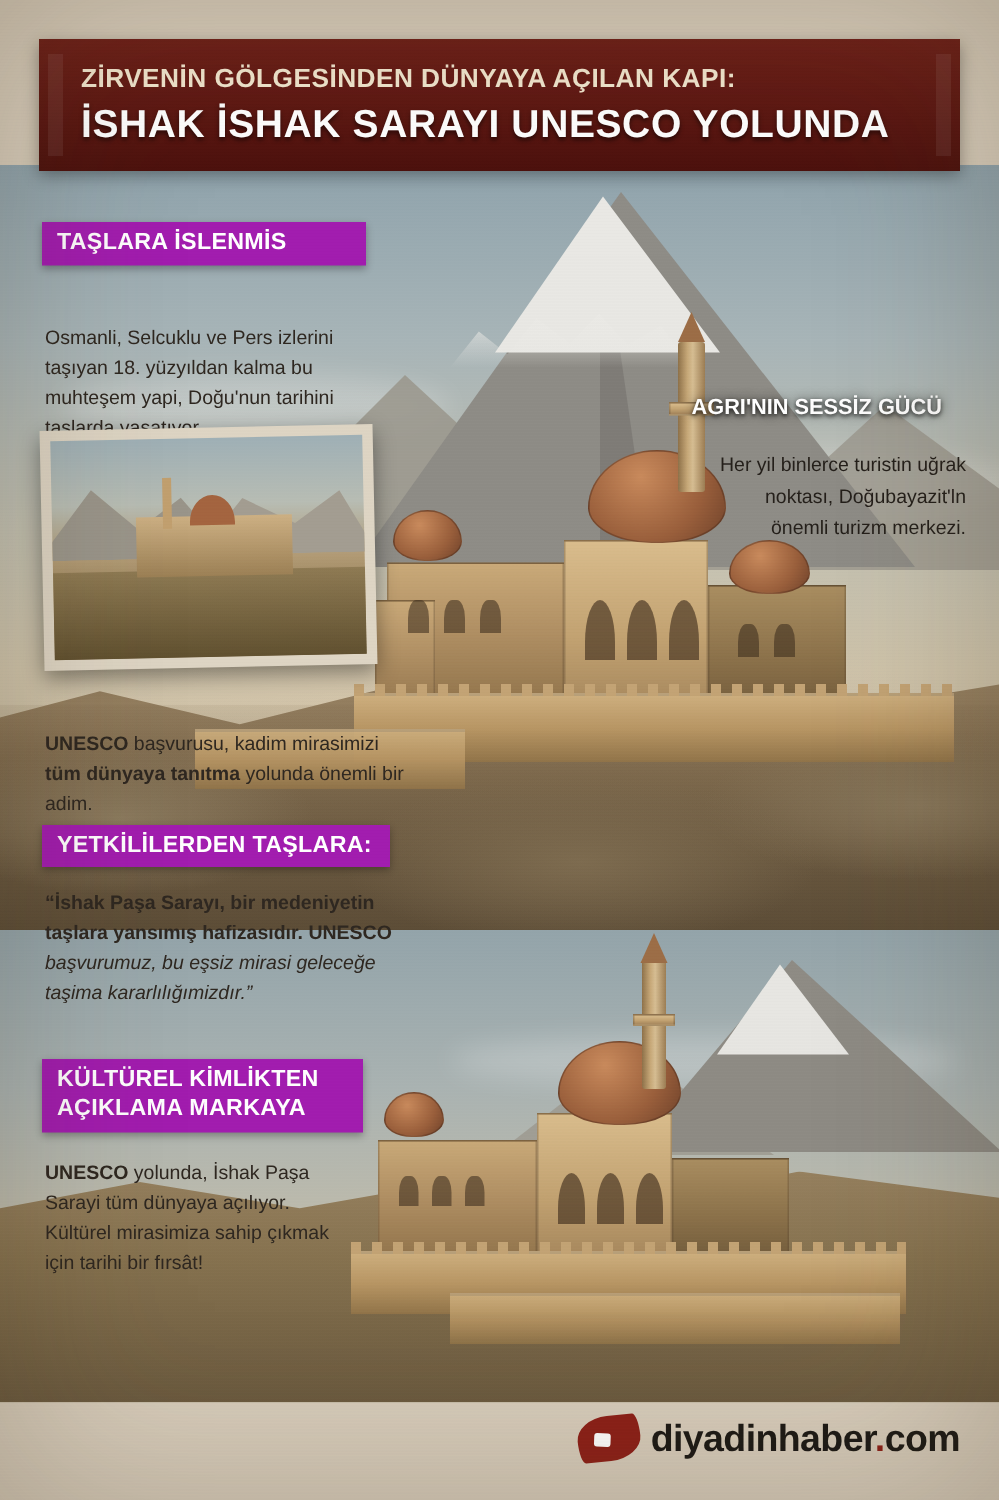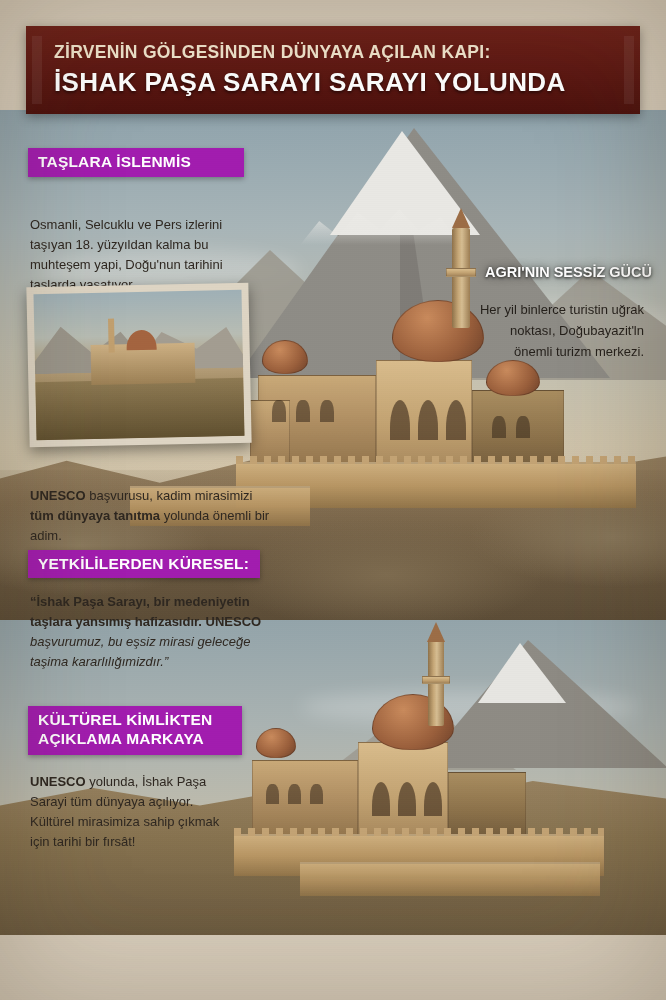--- a/index.html
+++ b/index.html
@@ -206,21 +206,21 @@
   .redhead.two { padding-bottom: 6px; }
   .body-text {
     position: absolute;
     color: #2e2720; font-size: 13px; line-height: 1.55;
   }
   .right-text {
     position: absolute; text-align: right;
     color: #241f1a; font-size: 13px; line-height: 1.6;
   }
   .right-head {
-    position: absolute; right: 14px;
+    position: absolute; right: 38px;
     color: #fff; font-weight: bold; font-size: 14.5px;
     background: transparent;
     text-shadow: 0 1px 3px rgba(0,0,0,0.75), 0 0 8px rgba(0,0,0,0.6);
   }
 
   
   .inset {
     position: absolute; left: 28px; top: 285px; width: 222px; height: 160px;
     background: #ded5c4;
     padding: 7px;
@@ -361,21 +361,21 @@
     <div class="win" style="left:266px; top:784px; width:13px; height:20px;"></div>
     <div class="win" style="left:288px; top:784px; width:13px; height:20px;"></div>
     <div class="win" style="left:310px; top:784px; width:13px; height:20px;"></div>
     <div class="wall-long" style="left:234px; top:834px; width:370px; height:42px;"></div>
     <div class="crenel" style="left:234px; top:828px; width:370px; height:8px;"></div>
     <div class="wall-long" style="left:300px; top:862px; width:300px; height:34px; opacity:.9;"></div>
   </div>
 
   <div class="banner">
     <div class="banner-line1">ZİRVENİN GÖLGESİNDEN DÜNYAYA AÇILAN KAPI:</div>
-    <div class="banner-line2">İSHAK PAŞA SARAYI SARAYI YOLUNDA</div>
+    <div class="banner-line2">İSHAK İSHAK SARAYI UNESCO YOLUNDA</div>
   </div>
 
   <div class="redhead two" style="left:28px; top:148px; width:216px;">
     <div>TAŞLARA İSLENMİS</div>
   </div>
   <div class="body-text" style="left:30px; top:215px; width:232px;">Osmanli, Selcuklu ve Pers izlerini taşıyan 18. yüzyıldan kalma bu muhteşem yapi, Doğu'nun tarihini taşlarda yaşatıyor.</div>
 
   <div class="inset">
     <div class="inset-img">
       <div class="inset-mtn"></div>
@@ -385,33 +385,37 @@
       <div class="inset-dome"></div>
       <div class="inset-min"></div>
     </div>
   </div>
 
   <div class="body-text" style="left:30px; top:458px; width:240px;margin-top:28px;">
     <span style="font-weight:bold;">UNESCO </span><span>başvurusu, kadim mirasimizi </span><span style="font-weight:bold;">tüm dünyaya tanıtma </span><span>yolunda önemli bir adim.</span>
   </div>
 
   <div class="redhead" style="left:28px; top:550px; width:232px;">
-    <span>YETKİLİLERDEN KÜRESEL:</span>
+    <span>YETKİLİLERDEN TAŞLARA:</span>
   </div>
   <div class="body-text" style="left:30px; top:592px; width:236px;">
     <span style="font-weight:bold;">“İshak Paşa Sarayı, bir medeniyetin taşlara yansımış hafizasıdır. </span><span style="font-weight:bold;">UNESCO </span><span style="font-style:italic;text-align:center;">başvurumuz, bu eşsiz mirasi geleceğe taşima kararlılığımizdır.”</span>
   </div>
 
   <div class="redhead two" style="left:28px; top:706px; width:214px;">
     <div>KÜLTÜREL KİMLİKTEN</div>
     <div>AÇIKLAMA MARKAYA</div>
   </div>
   <div class="body-text" style="left:30px; top:772px; width:210px;">
     <span style="font-weight:bold;">UNESCO </span><span>yolunda, İshak Paşa Sarayi tüm dünyaya açılıyor. Kültürel mirasimiza sahip çıkmak için tarihi bir fırsât!</span>
   </div>
 
   <div class="right-head" style="top:264px;">AGRI'NIN SESSİZ GÜCÜ</div>
   <div class="right-text" style="right:22px; top:300px; width:170px;">Her yil binlerce turistin uğrak noktası, Doğubayazit'ln önemli turizm merkezi.</div>
 
+  <div class="logo">
+    <div class="logo-mark"></div>
+    <div class="logo-text"><span>diyadinhaber</span><span class="dot">.</span><span class="com">com</span></div>
+  </div>
 
   <div class="grain"></div>
   <div class="vignette"></div>
 </div>
 
 </body></html>

